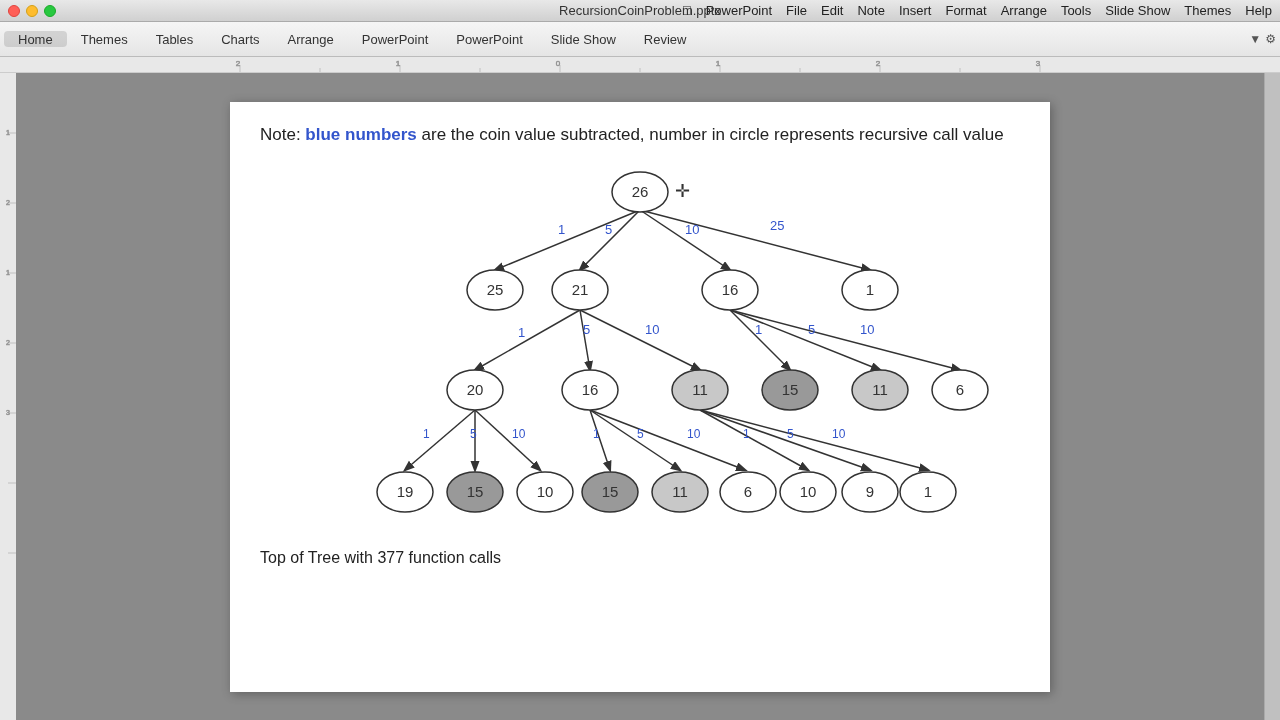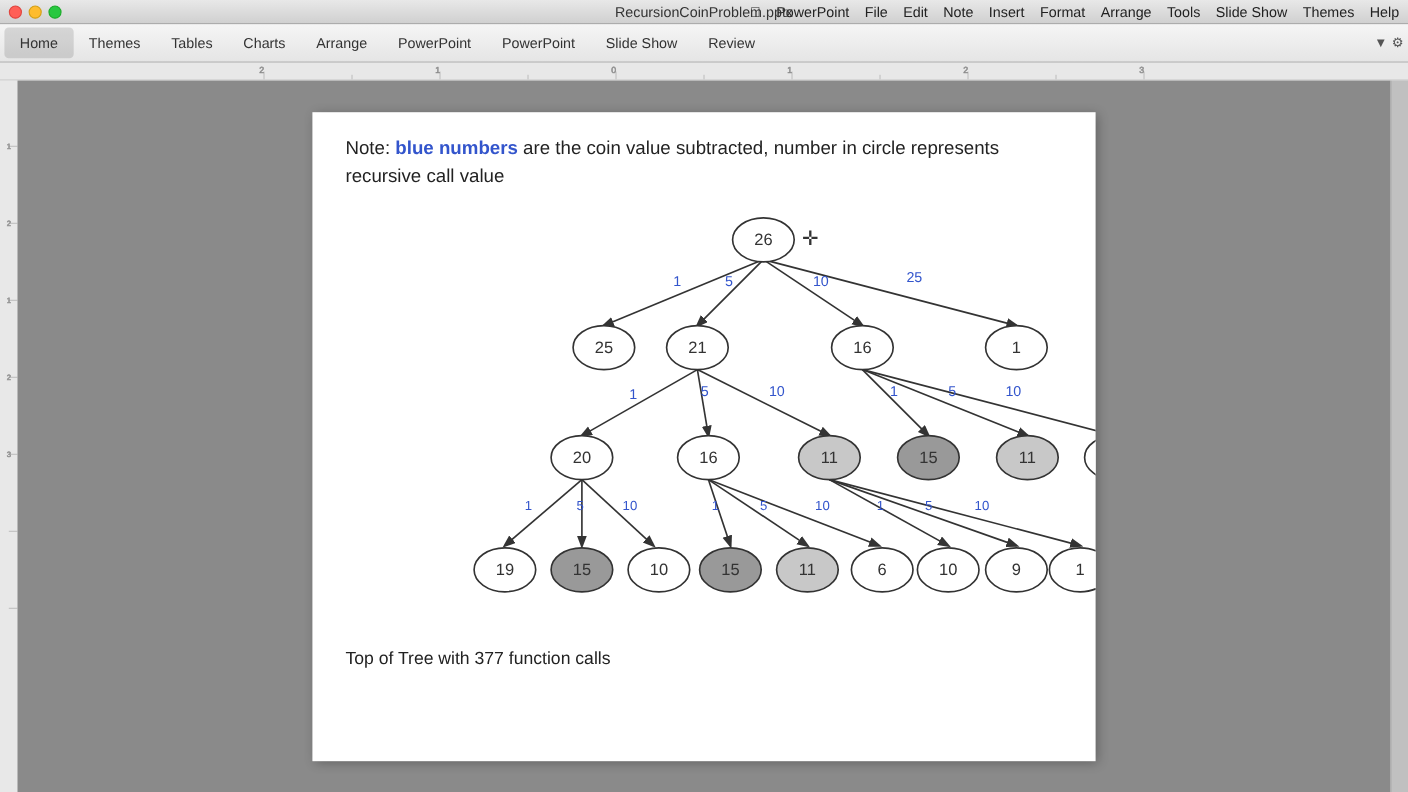--- a/index.html
+++ b/index.html
@@ -32,21 +32,21 @@
       display: flex;
       align-items: center;
       padding: 0 4px;
     }
     .toolbar-tab {
       padding: 4px 14px;
       font-size: 13px;
       color: #333;
       cursor: pointer;
       border-radius: 4px;
-      height: 28px;
+      height: 16px;
       display: flex;
       align-items: center;
     }
     .toolbar-tab.active { background: rgba(0,0,0,0.12); }
     .toolbar-right { margin-left: auto; display: flex; gap: 4px; }
 
     
     .ruler {
       height: 16px;
       background: #e8e8e8;
@@ -68,21 +68,21 @@
     .slide-area {
       flex: 1;
       background: #8a8a8a;
       display: flex;
       align-items: center;
       justify-content: center;
       padding: 10px;
     }
     .slide {
       background: white;
-      width: 712px;
+      width: 820px;
       height: 590px;
       box-shadow: 2px 2px 10px rgba(0,0,0,0.3);
       position: relative;
       overflow: hidden;
       padding: 20px 30px;
     }
 
     
     .note-text {
       font-size: 17px;
@@ -102,21 +102,21 @@
     .tree-container svg {
       position: absolute;
       top: 0; left: 0;
       width: 100%; height: 100%;
     }
 
     .bottom-text {
       font-size: 16px;
       color: #222;
       line-height: 1.6;
-      margin-top: 24px;
+      margin-top: 8px;
     }
 
     
     .right-scrollbar {
       width: 16px;
       background: #c0c0c0;
       border-left: 1px solid #aaa;
     }
   </style>
 </head>

